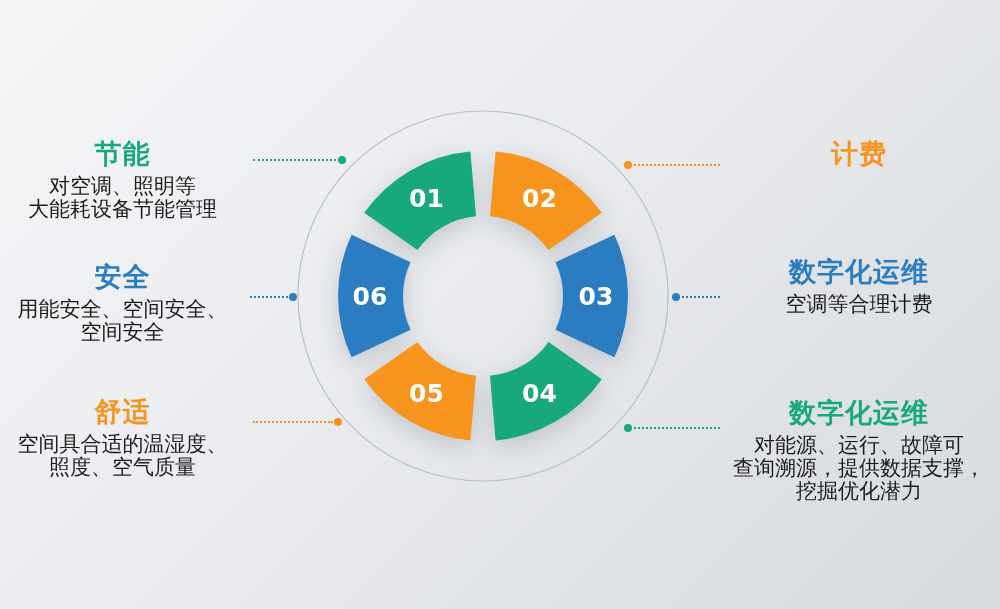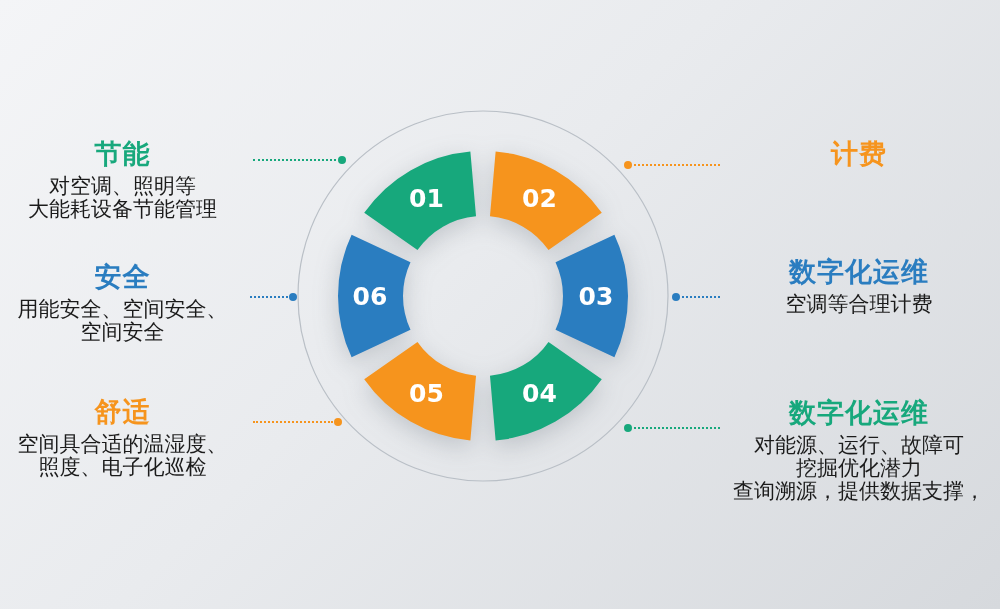--- a/index.html
+++ b/index.html
@@ -78,41 +78,41 @@
     <div class="label-body">
       <span class="label-line">用能安全、空间安全、</span>
       <span class="label-line">空间安全</span>
     </div>
   </div>
 
   <div class="label-block left" style="top:396px">
     <div class="label-title" style="--c: #f6941d;">舒适</div>
     <div class="label-body">
       <span class="label-line">空间具合适的温湿度、</span>
-      <span class="label-line">照度、电子化巡检</span>
+      <span class="label-line">照度、空气质量</span>
     </div>
   </div>
 
   <div class="label-block right" style="top:138px">
     <div class="label-title" style="--c: #f6941d;">计费</div>
   </div>
 
   <div class="label-block right" style="top:256px">
     <div class="label-title" style="--c: #2a7dc0;">数字化运维</div>
     <div class="label-body">
       <span class="label-line">空调等合理计费</span>
     </div>
   </div>
 
   <div class="label-block right" style="top:397px">
     <div class="label-title" style="--c: #17a87c;">数字化运维</div>
     <div class="label-body">
       <span class="label-line">对能源、运行、故障可</span>
+      <span class="label-line">查询溯源，提供数据支撑，</span>
       <span class="label-line">挖掘优化潜力</span>
-      <span class="label-line">查询溯源，提供数据支撑，</span>
     </div>
   </div>
 
   <div class="leader" style="left: 253px; top: 159px; width: 83px; --c: #17a87c;"></div>
   <div class="leader-dot" style="left: 338px; top: 156px; --c: #17a87c;"></div>
 
   <div class="leader" style="left: 250px; top: 296px; width: 38px; --c: #2a7dc0;"></div>
   <div class="leader-dot" style="left: 289px; top: 293px; --c: #2a7dc0;"></div>
 
   <div class="leader" style="left: 253px; top: 421px; width: 80px; --c: #f6941d;"></div>

